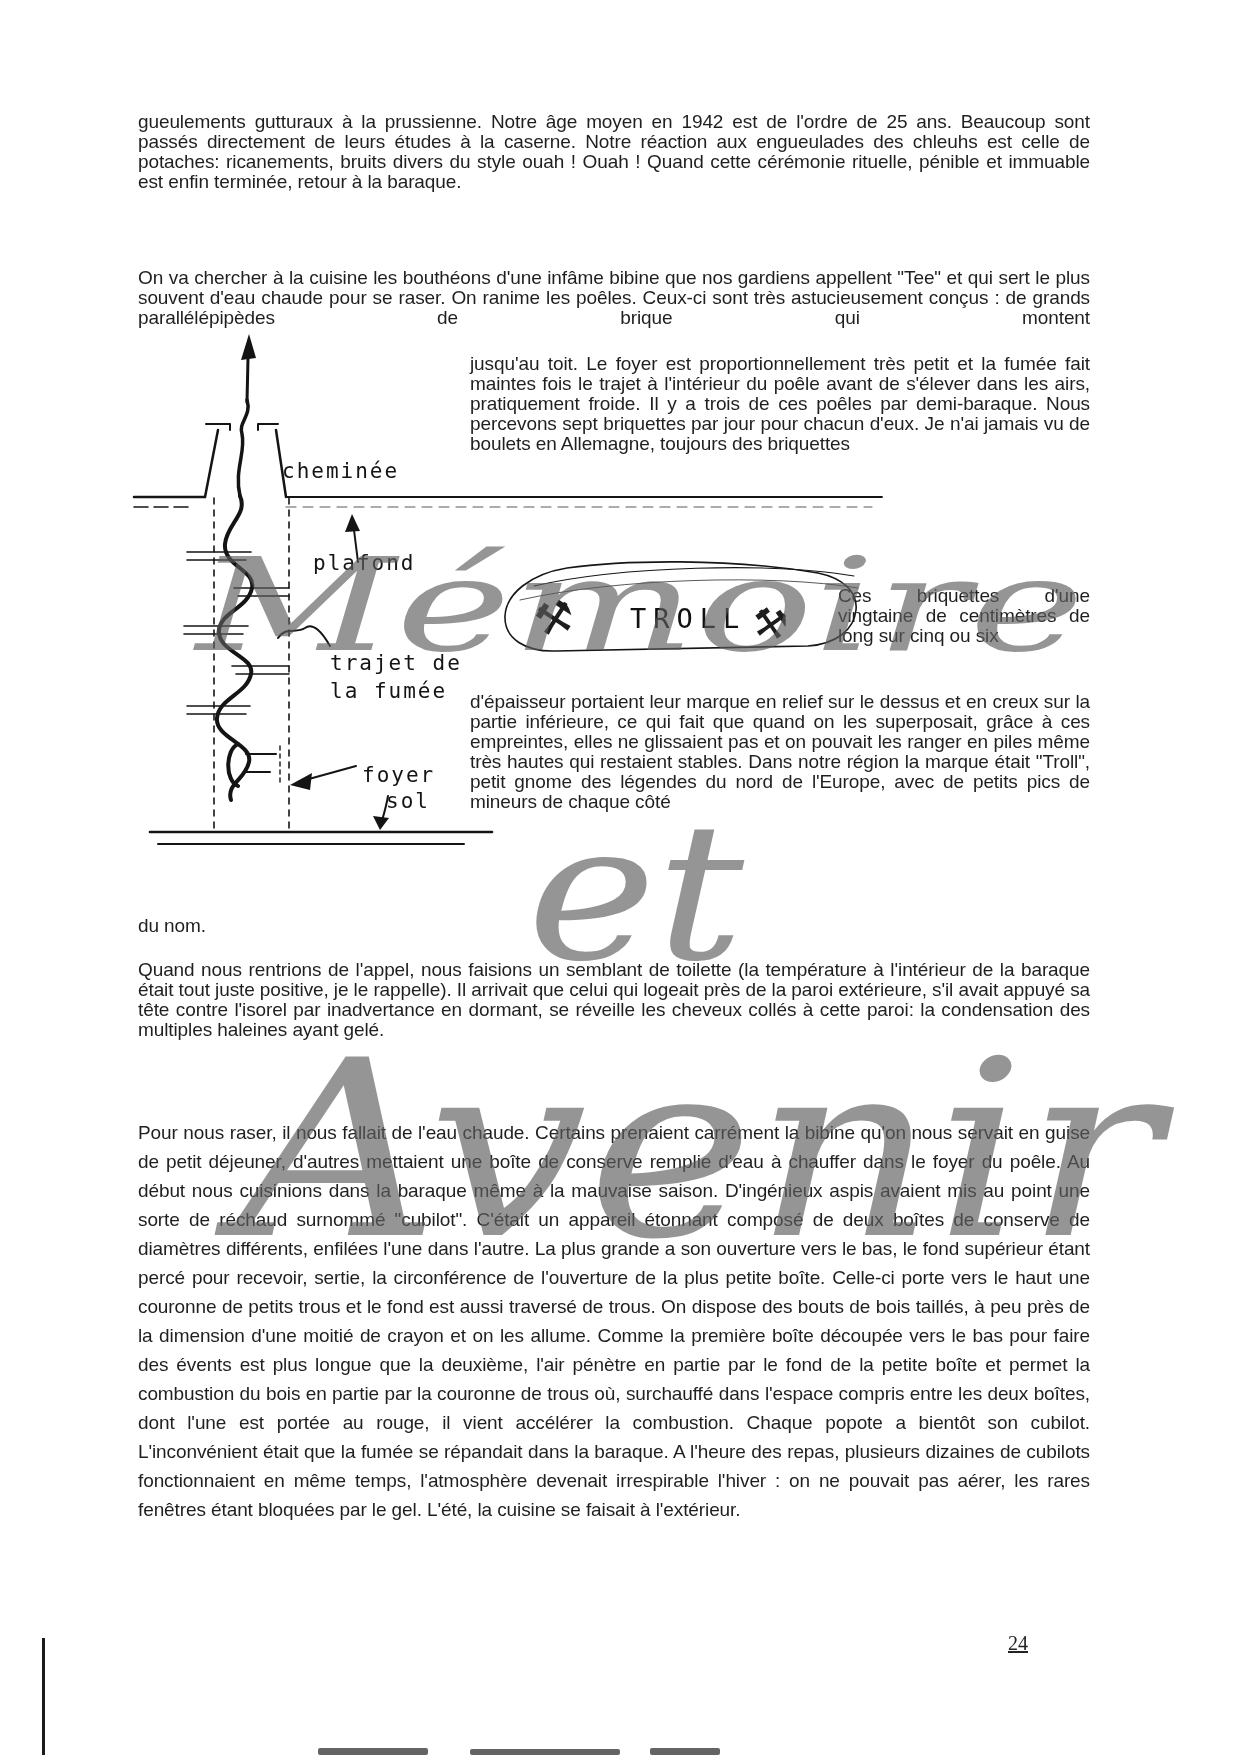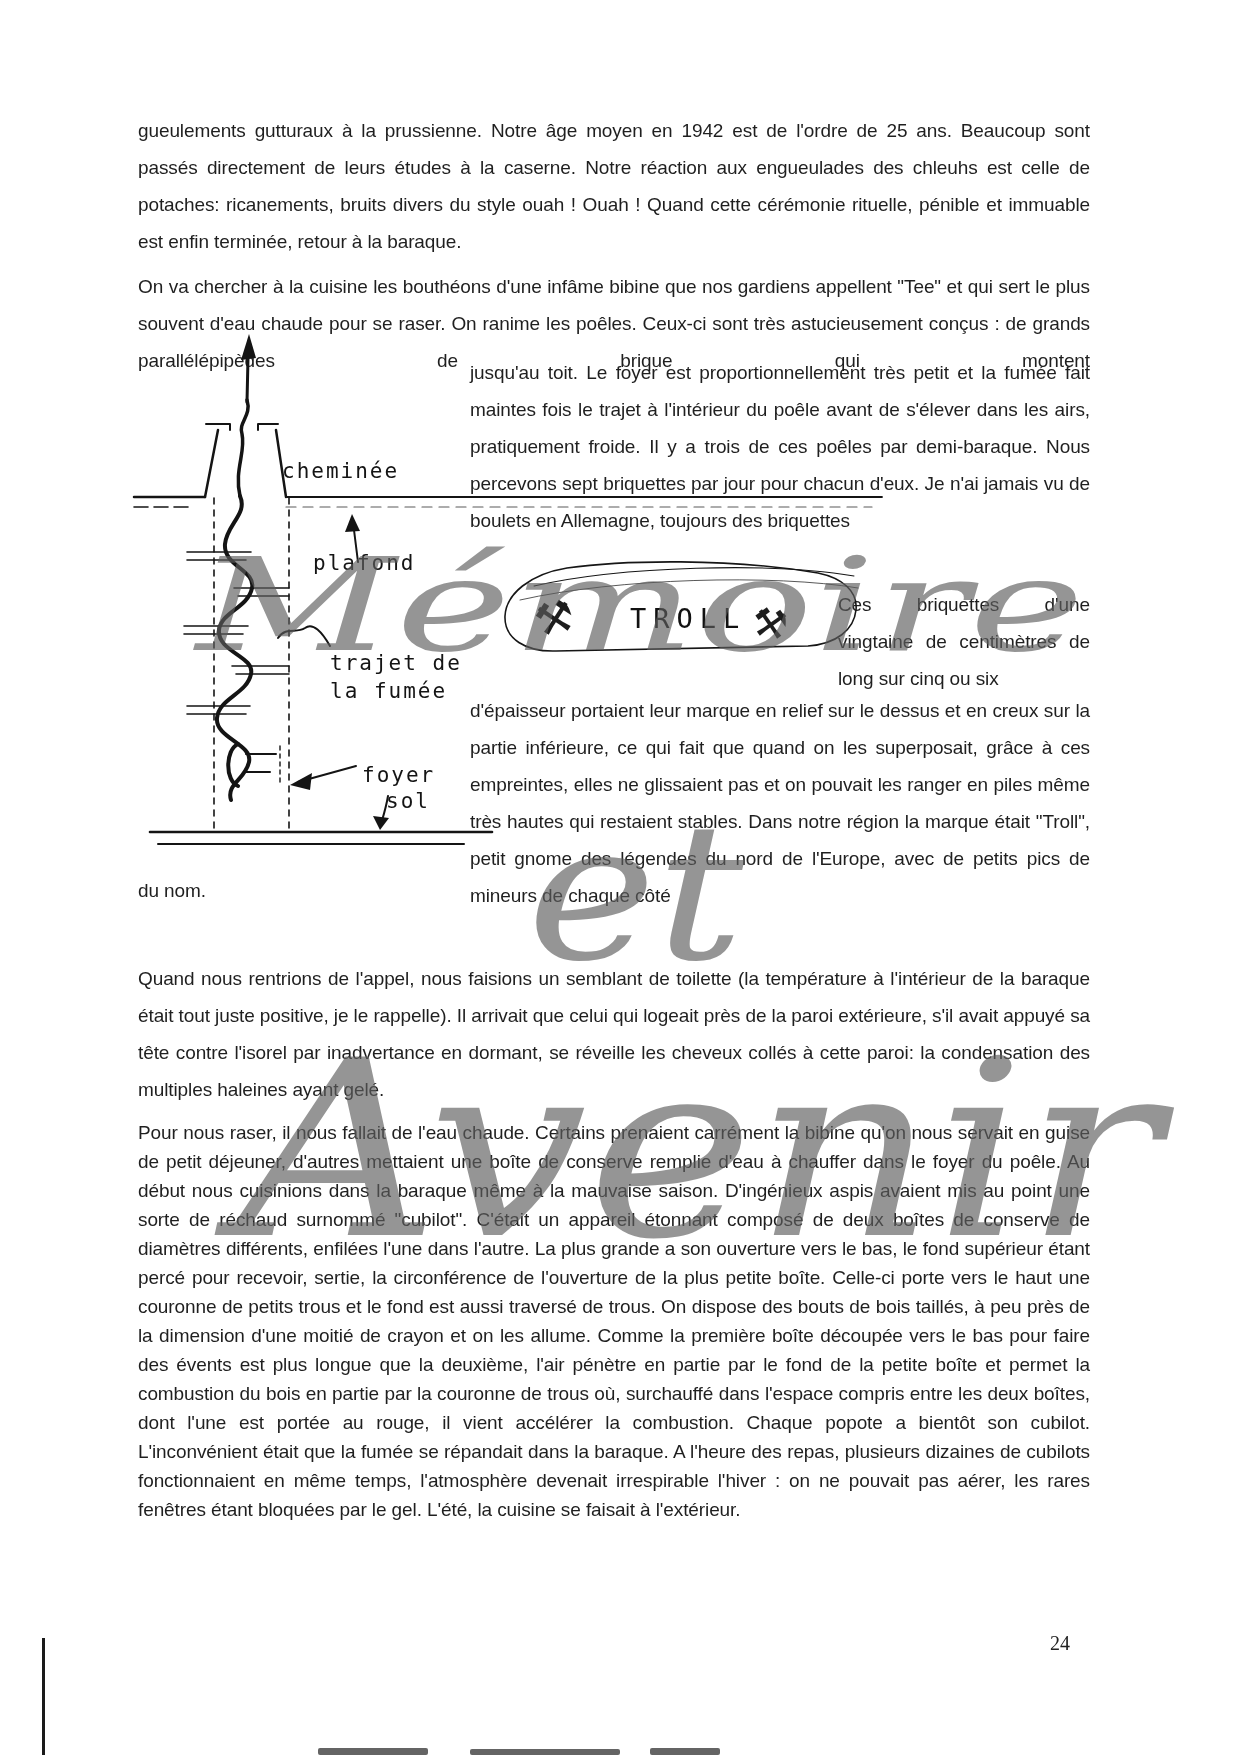--- a/index.html
+++ b/index.html
@@ -1,21 +1,21 @@
 <!DOCTYPE html>
 <html><head>
 <meta charset="utf-8">
 <style>
   html,body{margin:0;padding:0;}
   body{
     width:1240px;height:1755px;position:relative;background:#ffffff;
     font-family:"Liberation Sans",sans-serif;color:#1f1f1f;overflow:hidden;
   }
   .txt{
-    position:absolute;font-size:19px;line-height:37px;text-align:justify;
+    position:absolute;font-size:19px;line-height:20px;text-align:justify;
     letter-spacing:-0.1px;color:#1f1f1f;
   }
   .txt.lastfull{text-align-last:justify;}
   .txt.left{text-align:left;}
   .pagenum{
     position:absolute;font-family:"Liberation Serif",serif;font-size:20px;color:#222;
   }
   .watermark{
     position:absolute;font-family:"DejaVu Serif",serif;font-style:italic;
     color:rgba(94,94,94,0.66);line-height:1;transform-origin:left top;
@@ -32,21 +32,21 @@
 <div class="txt" style="left:138px;top:112px;width:952px;">gueulements gutturaux à la prussienne. Notre âge moyen en 1942 est de l'ordre de 25 ans. Beaucoup sont passés directement de leurs études à la caserne. Notre réaction aux engueulades des chleuhs est celle de potaches: ricanements, bruits divers du style ouah ! Ouah ! Quand cette cérémonie rituelle, pénible et immuable est enfin terminée, retour à la baraque.</div>
 
 <div class="txt lastfull" style="left:138px;top:268px;width:952px;">On va chercher à la cuisine les bouthéons d'une infâme bibine que nos gardiens appellent "Tee" et qui sert le plus souvent d'eau chaude pour se raser. On ranime les poêles. Ceux-ci sont très astucieusement conçus : de grands parallélépipèdes de brique qui montent</div>
 
 <div class="txt" style="left:470px;top:354px;width:620px;">jusqu'au toit. Le foyer est proportionnellement très petit et la fumée fait maintes fois le trajet à l'intérieur du poêle avant de s'élever dans les airs, pratiquement froide. Il y a trois de ces poêles par demi-baraque. Nous percevons sept briquettes par jour pour chacun d'eux. Je n'ai jamais vu de boulets en Allemagne, toujours des briquettes</div>
 
 <div class="txt" style="left:838px;top:586px;width:252px;">Ces briquettes d'une vingtaine de centimètres de long sur cinq ou six</div>
 
 <div class="txt" style="left:470px;top:692px;width:620px;">d'épaisseur portaient leur marque en relief sur le dessus et en creux sur la partie inférieure, ce qui fait que quand on les superposait, grâce à ces empreintes, elles ne glissaient pas et on pouvait les ranger en piles même très hautes qui restaient stables. Dans notre région la marque était "Troll", petit gnome des légendes du nord de l'Europe, avec de petits pics de mineurs de chaque côté</div>
 
-<div class="txt left" style="left:138px;top:872px;width:200px;">du nom.</div>
+<div class="txt left" style="left:138px;top:916px;width:200px;">du nom.</div>
 
 <div class="txt" style="left:138px;top:960px;width:952px;">Quand nous rentrions de l'appel, nous faisions un semblant de toilette (la température à l'intérieur de la baraque était tout juste positive, je le rappelle). Il arrivait que celui qui logeait près de la paroi extérieure, s'il avait appuyé sa tête contre l'isorel par inadvertance en dormant, se réveille les cheveux collés à cette paroi: la condensation des multiples haleines ayant gelé.</div>
 
 <div class="txt" style="left:138px;top:1118px;width:952px;line-height:29px;">Pour nous raser, il nous fallait de l'eau chaude. Certains prenaient carrément la bibine qu'on nous servait en guise de petit déjeuner, d'autres mettaient une boîte de conserve remplie d'eau à chauffer dans le foyer du poêle. Au début nous cuisinions dans la baraque même à la mauvaise saison. D'ingénieux aspis avaient mis au point une sorte de réchaud surnommé "cubilot". C'était un appareil étonnant composé de deux boîtes de conserve de diamètres différents, enfilées l'une dans l'autre. La plus grande a son ouverture vers le bas, le fond supérieur étant percé pour recevoir, sertie, la circonférence de l'ouverture de la plus petite boîte. Celle-ci porte vers le haut une couronne de petits trous et le fond est aussi traversé de trous. On dispose des bouts de bois taillés, à peu près de la dimension d'une moitié de crayon et on les allume. Comme la première boîte découpée vers le bas pour faire des évents est plus longue que la deuxième, l'air pénètre en partie par le fond de la petite boîte et permet la combustion du bois en partie par la couronne de trous où, surchauffé dans l'espace compris entre les deux boîtes, dont l'une est portée au rouge, il vient accélérer la combustion. Chaque popote a bientôt son cubilot. L'inconvénient était que la fumée se répandait dans la baraque. A l'heure des repas, plusieurs dizaines de cubilots fonctionnaient en même temps, l'atmosphère devenait irrespirable l'hiver : on ne pouvait pas aérer, les rares fenêtres étant bloquées par le gel. L'été, la cuisine se faisait à l'extérieur.</div>
 
 <div class="figure" style="left:130px;top:330px;">
   <svg width="780" height="525" viewBox="0 0 780 525">
     <g stroke="#141414" fill="none" stroke-linecap="round">
 
       <polygon points="111,30 119,4 126,28" fill="#141414" stroke="none"></polygon>
@@ -117,19 +117,19 @@
     <text x="66" y="95" font-family="DejaVu Sans, sans-serif" font-size="44" fill="#1d1d1d" transform="rotate(-12 66 95)">⚒</text>
     <text x="278" y="92" font-family="DejaVu Sans, sans-serif" font-size="40" fill="#1d1d1d" transform="rotate(10 278 92)">⚒</text>
     <text x="158" y="86" font-family="DejaVu Sans Mono, monospace" font-size="27" letter-spacing="7" fill="#111">TROLL</text>
   </svg>
 </div>
 
 <div class="watermark" style="left:196px;top:540px;font-size:130px;transform:scaleX(1.5);">Mémoire</div>
 <div class="watermark" style="left:527px;top:798px;font-size:190px;transform:scaleX(1.15);">et</div>
 <div class="watermark" style="left:236px;top:1028px;font-size:245px;transform:scaleX(1.15);">Avenir</div>
 
-<div class="pagenum" style="left:1050px;top:1632px;">24</div>
+<div class="pagenum" style="left:1008px;top:1632px;text-decoration:underline;">24</div>
 
 <div class="edge-line" style="left:42px;top:1638px;width:3px;height:117px;"></div>
 
 <div class="smudge" style="left:318px;top:1748px;width:110px;height:7px;"></div>
 <div class="smudge" style="left:470px;top:1749px;width:150px;height:6px;"></div>
 <div class="smudge" style="left:650px;top:1748px;width:70px;height:7px;"></div>
 
 </body></html>

